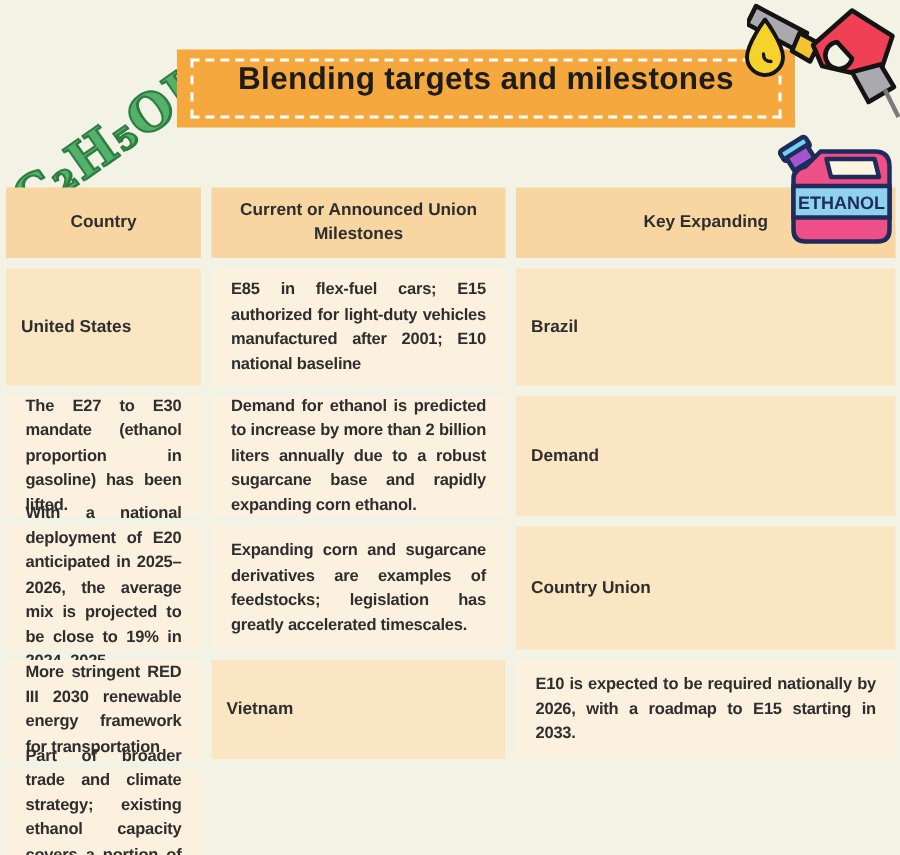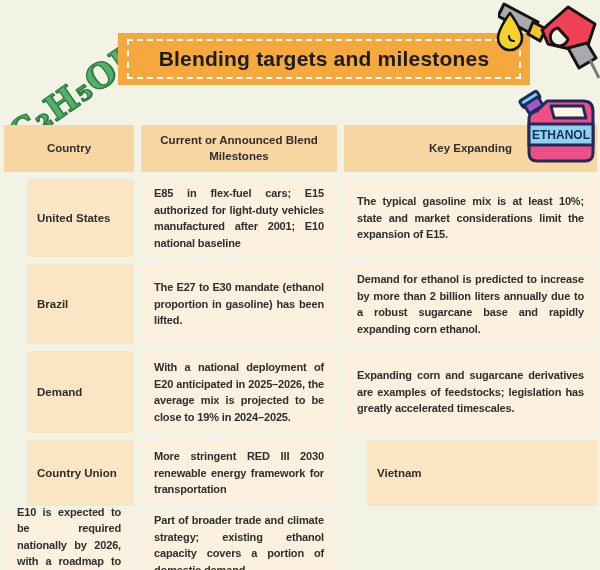--- a/index.html
+++ b/index.html
@@ -31,21 +31,21 @@
   .banner {
     position: absolute;
     left: 118px; top: 33px;
     width: 412px; height: 52px;
     background: #F5A83D;
   }
   .banner-inner {
     position: absolute;
     inset: 6px 9px;
     border: 2px dashed #FFFFFF;
-    display: flex; align-items: center; justify-content: center;
+    display: flex; align-items: flex-start; justify-content: center;
   }
   .page-title {
     font-size: 21px;
     font-weight: bold;
     color: #1C1C1C;
     letter-spacing: 0.2px;
     white-space: nowrap;
   }
 
   .droplet { position: absolute; left: 494px; top: 10px; z-index: 3; }
@@ -69,21 +69,20 @@
     display: flex; align-items: center; justify-content: center;
     text-align: center;
     font-weight: bold; font-size: 11.5px; line-height: 1.35;
     padding: 4px 16px;
   }
   .cell-country {
     background: #FBE6C4;
     display: flex; align-items: center;
     font-weight: bold; font-size: 11.5px;
     padding: 4px 8px 4px 10px;
-    margin-left: 23px;
   }
   .cell-body {
     background: #FCF1DF;
     display: flex; align-items: center;
     padding: 6px 13px;
   }
   .cell-body span {
     display: block; width: 100%;
     font-weight: bold; font-size: 11px; line-height: 1.5;
     letter-spacing: -0.15px;
@@ -124,29 +123,26 @@
   </g>
   <path d="M20 26 L30 16 L66 16 Q76 16 76 26 L76 68 Q76 76 68 76 L20 76 Q12 76 12 68 L12 34 Q12 28 20 26 Z" fill="#EF4F87" stroke="#1E2B5B" stroke-width="3" stroke-linejoin="round"></path>
   <polygon points="34,21 66,21 69,33 37,33" fill="#FDF4E2" stroke="#1E2B5B" stroke-width="3" stroke-linejoin="round"></polygon>
   <rect x="12" y="39" width="64" height="21" fill="#8ED2EE" stroke="#1E2B5B" stroke-width="3"></rect>
   <text x="44" y="54" text-anchor="middle" font-family="Liberation Sans, sans-serif" font-size="12" font-weight="bold" fill="#1E2B5B">ETHANOL</text>
 </svg>
 
 <div class="table">
 
   <div class="cell cell-header">Country</div>
-  <div class="cell cell-header">Current or Announced Blend Milestones</div>
+  <div class="cell cell-header">Current or Announced Union Milestones</div>
   <div class="cell cell-header">Key Expanding</div>
 
   <div class="cell cell-country">United States</div>
   <div class="cell cell-body">
       <span>E85 in flex-fuel cars; E15 authorized for light-duty vehicles manufactured after 2001; E10 national baseline</span>
-    </div>
-  <div class="cell cell-body">
-      <span>The typical gasoline mix is at least 10%; state and market considerations limit the expansion of E15.</span>
     </div>
 
   <div class="cell cell-country">Brazil</div>
   <div class="cell cell-body">
       <span>The E27 to E30 mandate (ethanol proportion in gasoline) has been lifted.</span>
     </div>
   <div class="cell cell-body">
       <span>Demand for ethanol is predicted to increase by more than 2 billion liters annually due to a robust sugarcane base and rapidly expanding corn ethanol.</span>
     </div>
 

